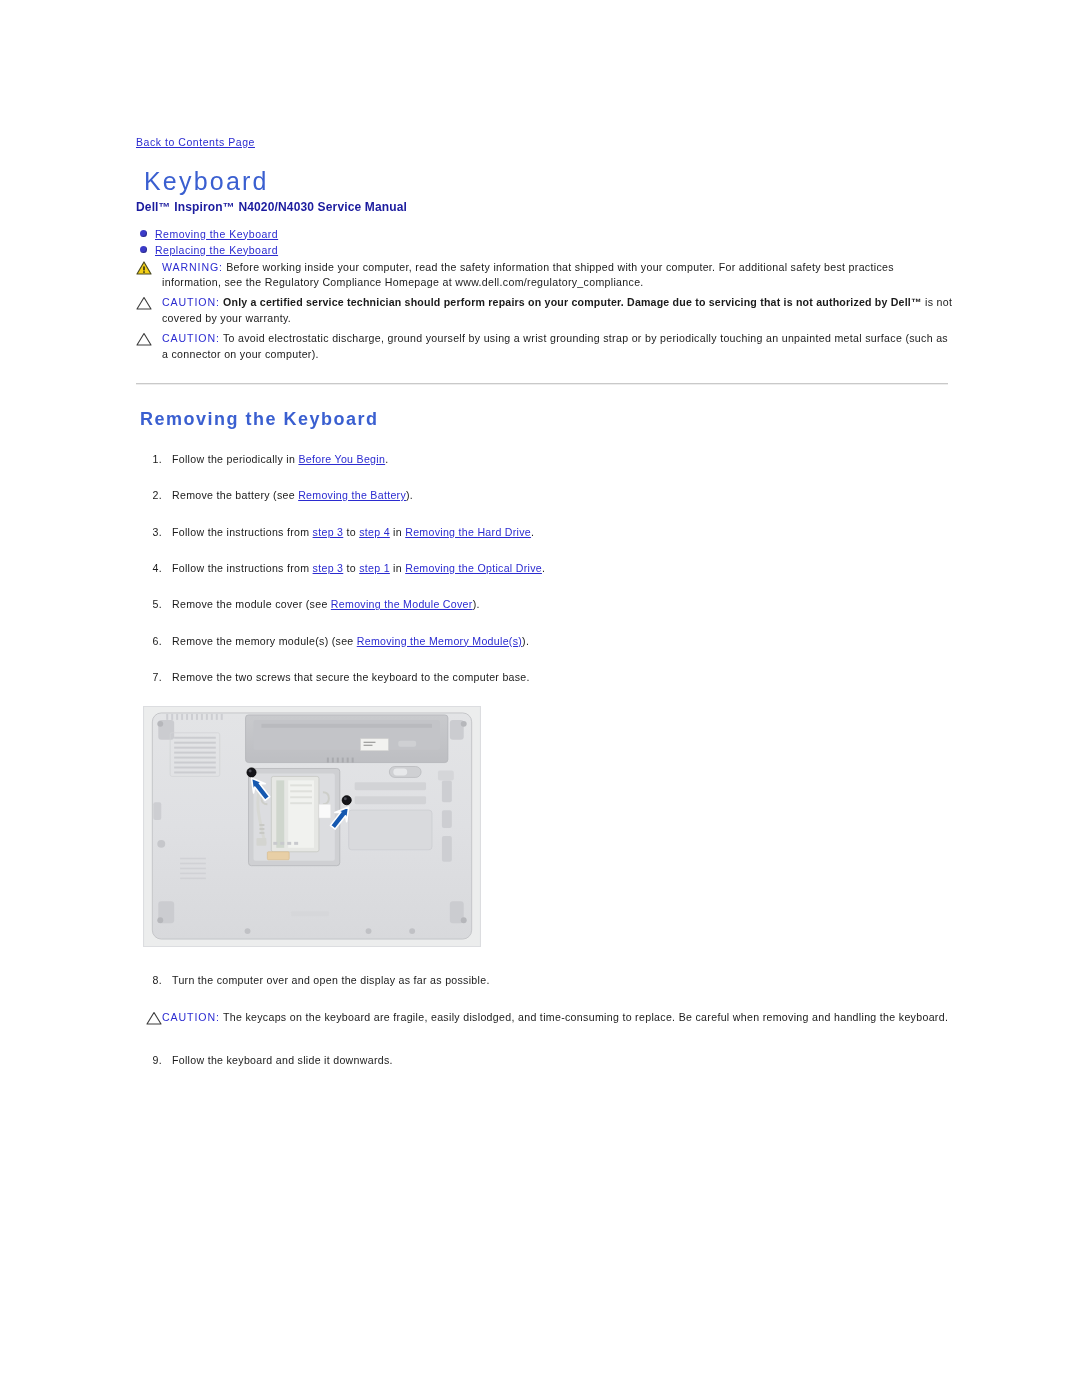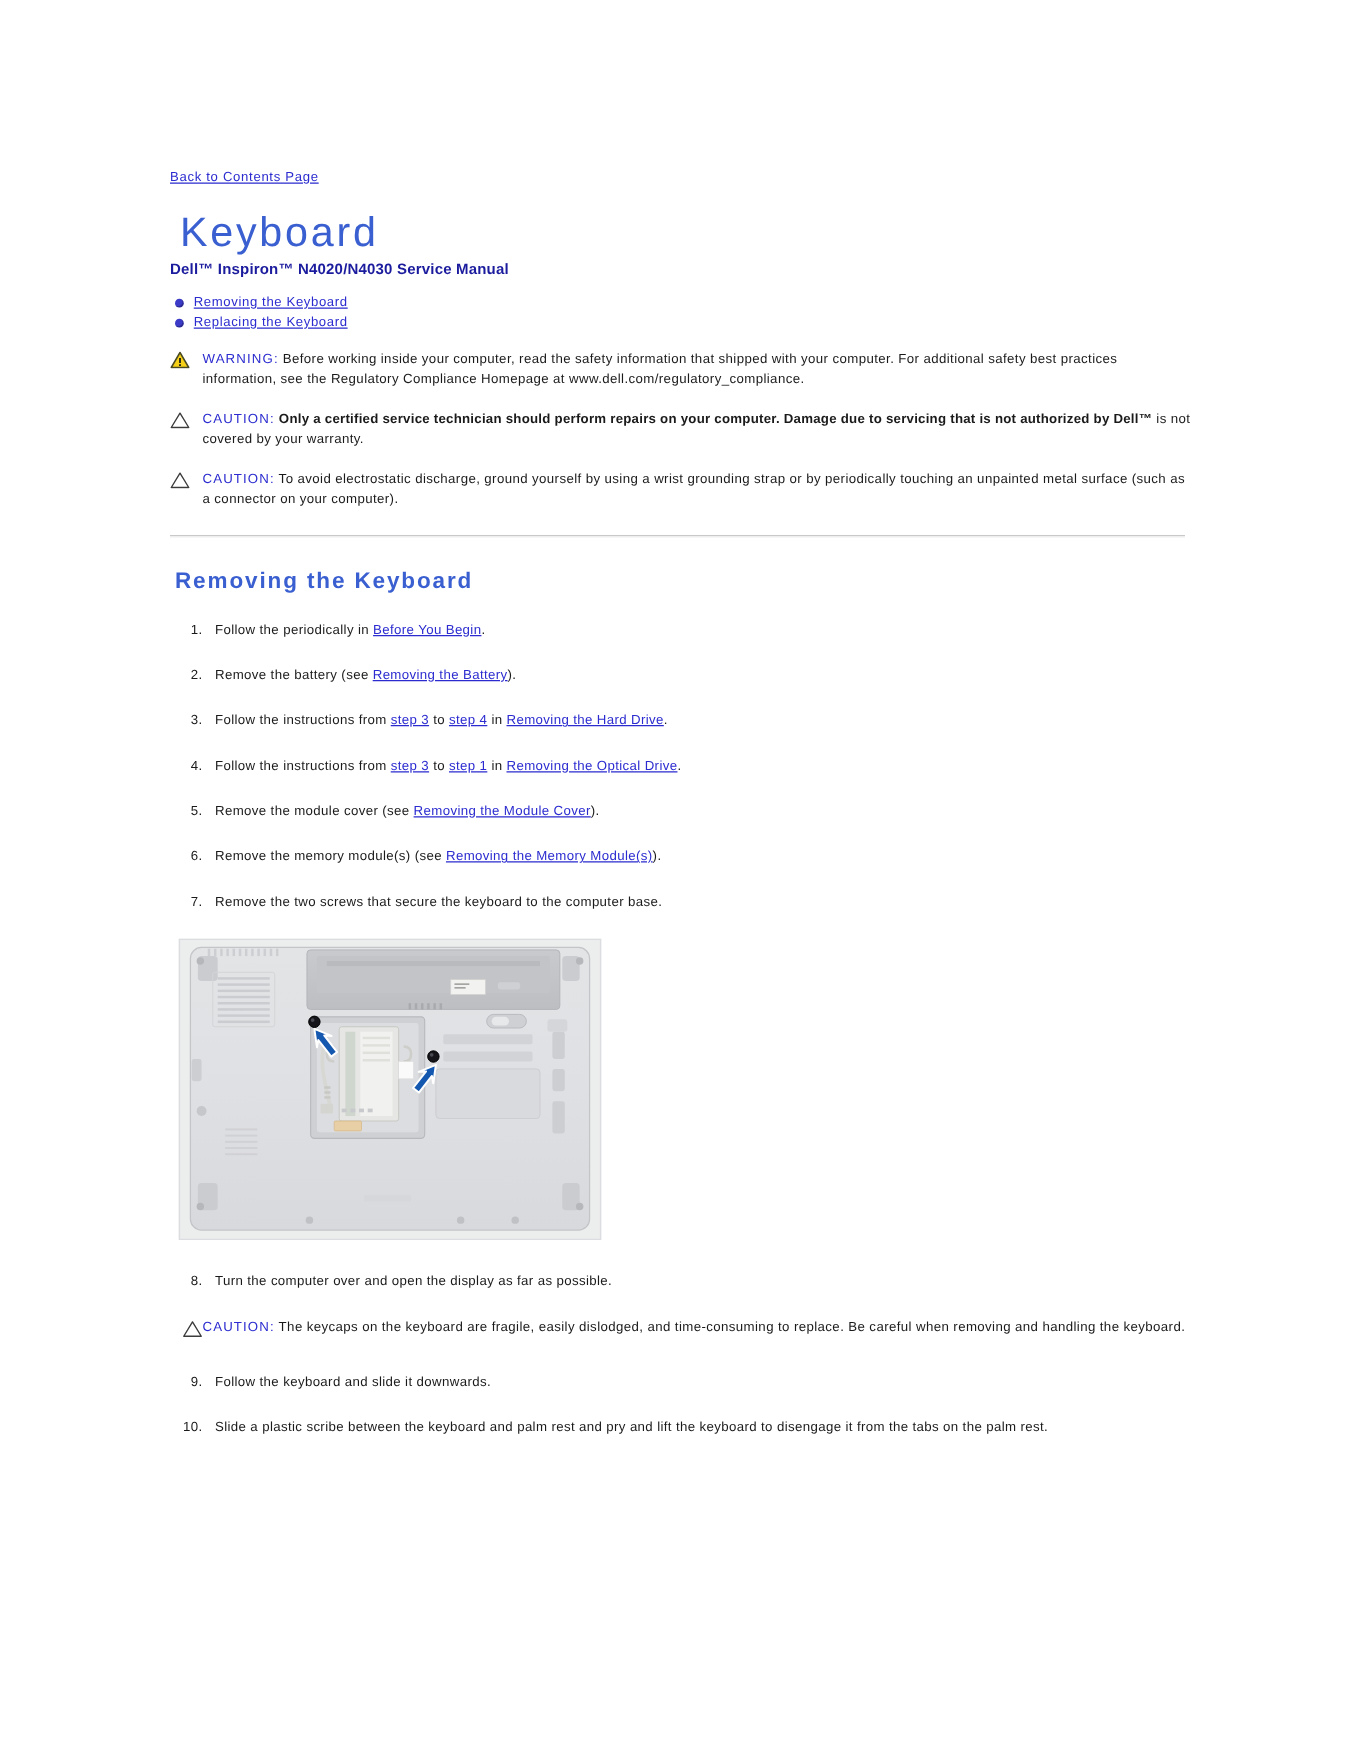--- a/index.html
+++ b/index.html
@@ -25,21 +25,21 @@
   
   .toplink {
     font-size: 10.5px;
     letter-spacing: .55px;
     color: #2b2bd0;
     display: inline-block;
   }
 
   
   .doc-title {
-    font-size: 33px;
+    font-size: 25px;
     font-weight: normal;
     color: #3a5fd0;
     letter-spacing: 2.2px;
     margin: 18px 0 0 8px;
     line-height: 1.1;
   }
   .doc-subtitle {
     font-size: 12px;
     font-weight: bold;
     color: #1b1b9e;
@@ -70,21 +70,21 @@
   .toc a {
     font-size: 10.5px;
     letter-spacing: .5px;
     color: #2b2bd0;
     text-decoration: underline;
   }
 
   
   .admon {
     display: flex;
-    margin-top: 16px;
+    margin-top: 4px;
   }
   .admon .ico {
     flex: none;
     width: 26px;
     padding-top: 1px;
   }
   .admon .body {
     font-size: 10.6px;
     line-height: 1.5;
     letter-spacing: .32px;
@@ -415,19 +415,15 @@
     <div class="body">
       <span class="lbl-caution">CAUTION:</span><span> The keycaps on the keyboard are fragile, easily dislodged, and time-consuming to replace. Be careful when removing and handling the keyboard.</span>
     </div>
   </div>
 
   <div class="steps" style="margin-top:24px;">
     <div class="step">
       <span class="num">9.</span>
       <span class="txt"><span>Follow the keyboard and slide it downwards.</span></span>
     </div>
-    <div class="step">
-      <span class="num">10.</span>
-      <span class="txt"><span>Slide a plastic scribe between the keyboard and palm rest and pry and lift the keyboard to disengage it from the tabs on the palm rest.</span></span>
-    </div>
   </div>
 
 </div>
 
 </body></html>

